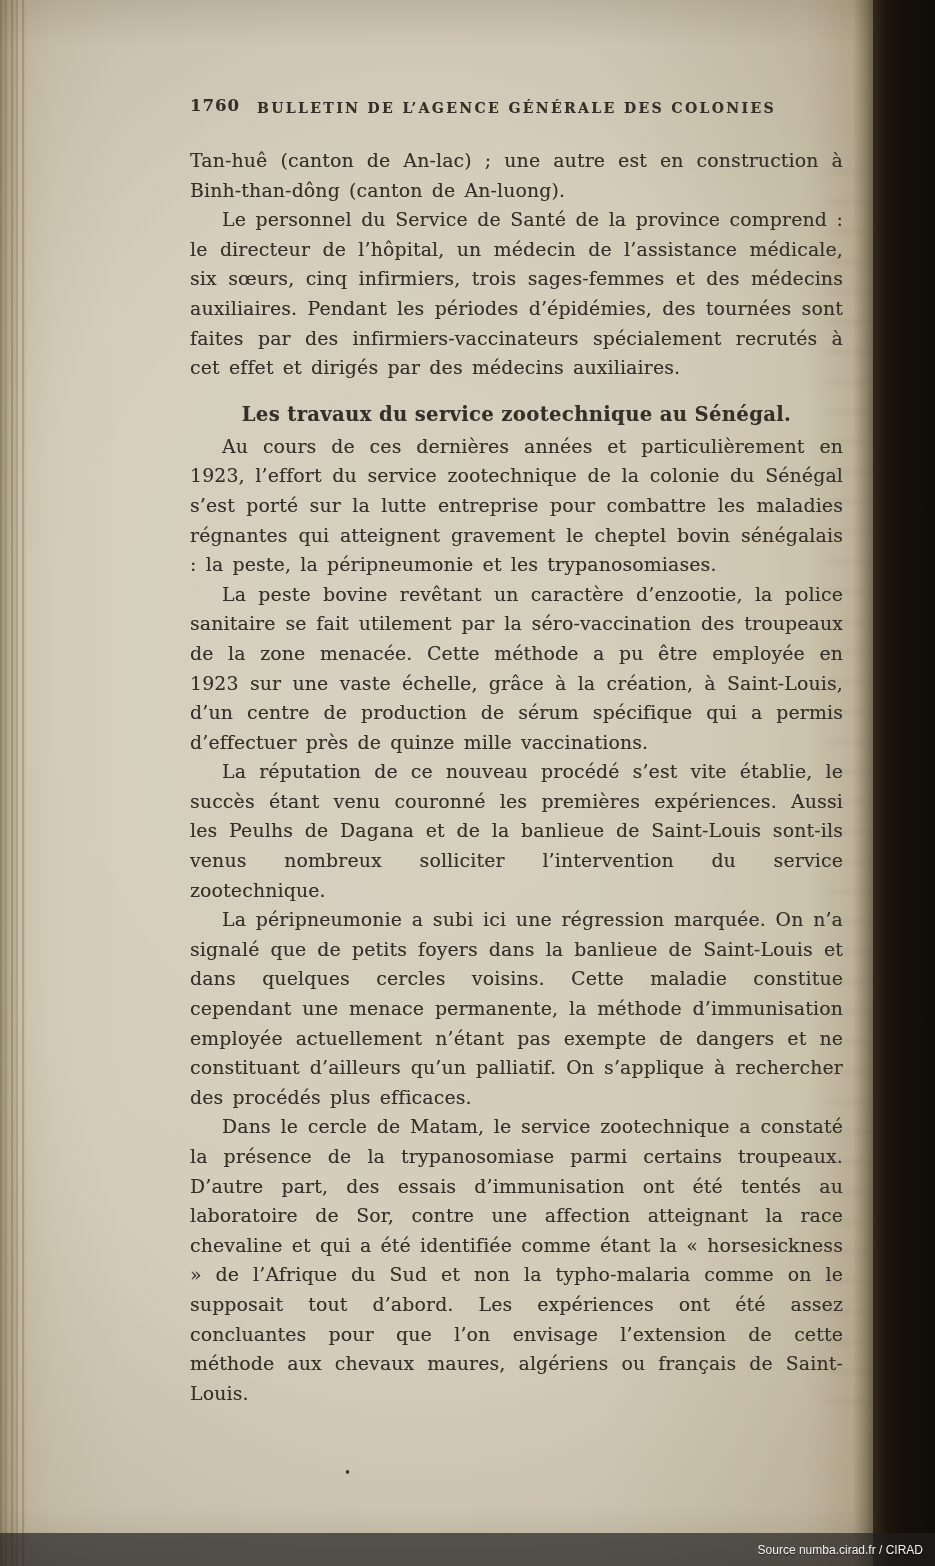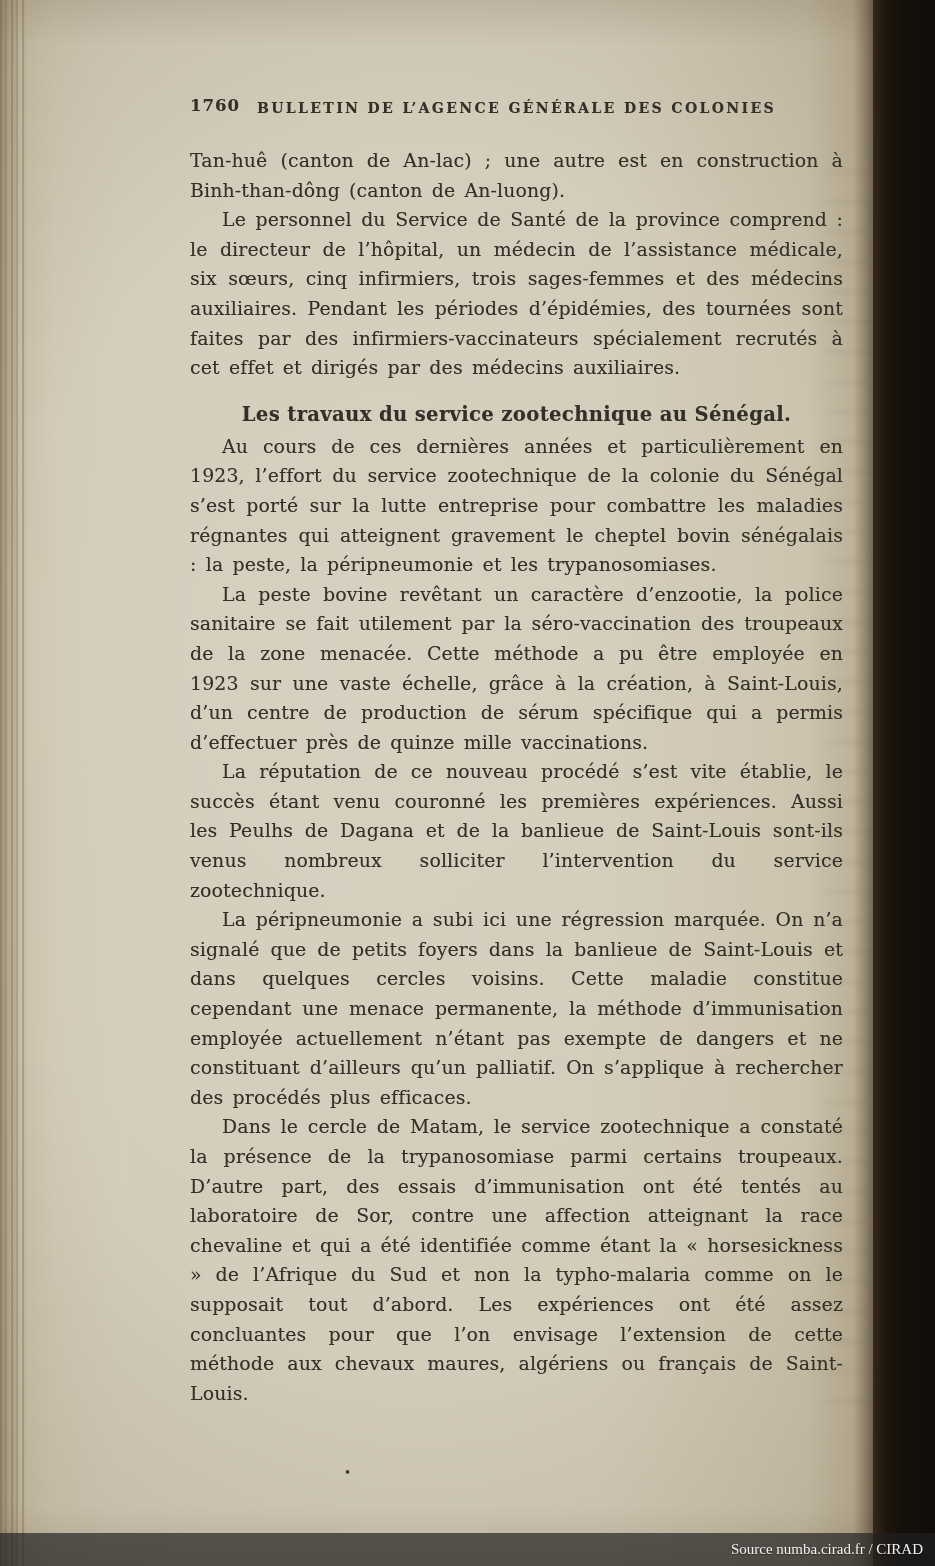--- a/index.html
+++ b/index.html
@@ -86,22 +86,22 @@
   }
 
   
   .attribution-bar {
     position:absolute; left:0; right:0; bottom:0; height:33px;
     background:rgba(32,32,32,0.68);
     display:flex; align-items:center; justify-content:flex-end;
     padding-right:12px;
   }
   .attribution-bar span {
-    font-family:Liberation Serif, serif;
-    font-size:15px; color:#f2f2f2; text-shadow:0 1px 1px rgba(0,0,0,0.5);
+    font-family:Liberation Sans, sans-serif;
+    font-size:12px; color:#f2f2f2; text-shadow:0 1px 1px rgba(0,0,0,0.5);
   }
 </style>
 </head>
 <body>
 
 <div class="scan">
 
   <div class="page">
     <div class="page-edges"></div>
     <div class="show-through"></div>

